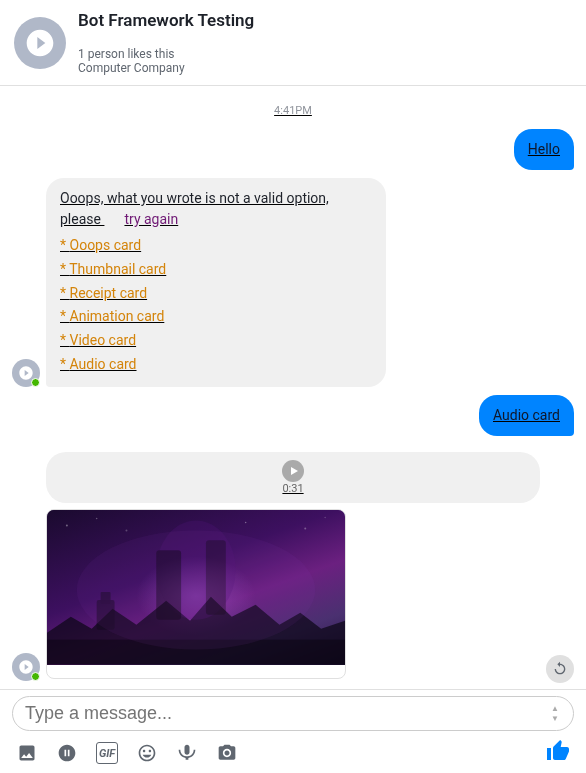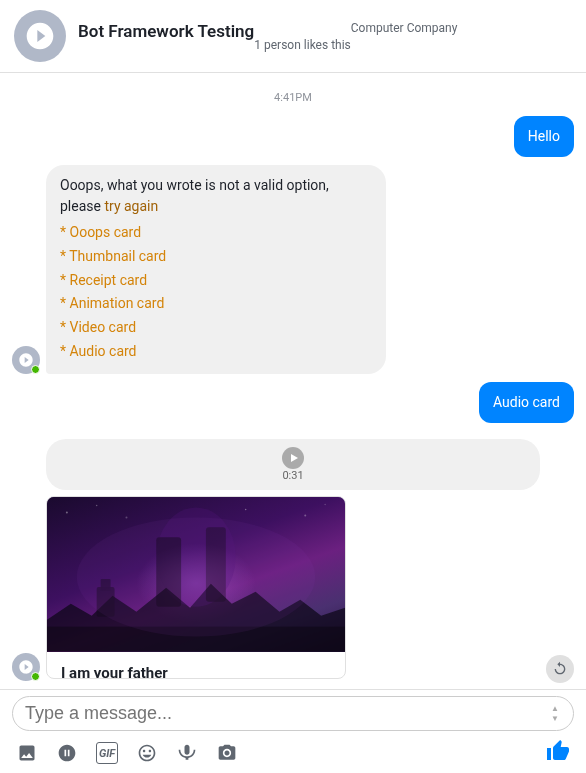--- a/index.html
+++ b/index.html
@@ -31,21 +31,21 @@
       justify-content: center;
       flex-shrink: 0;
       margin-right: 12px;
       overflow: hidden;
     }
     .avatar-circle svg {
       width: 32px;
       height: 32px;
       fill: #fff;
     }
-    .header-info { display: flex; flex-direction: row; }
+    .header-info { display: flex; flex-direction: column; }
     .header-name {
       font-size: 17px;
       font-weight: 600;
       color: #1d2129;
     }
     .header-likes {
       font-size: 12px;
       color: #606770;
       margin-top: 17px;
     }
@@ -115,31 +115,31 @@
 
     .bubble {
       max-width: 340px;
       padding: 10px 14px;
       border-radius: 18px;
       font-size: 14px;
       line-height: 1.5;
     }
     .bubble.user {
       background: #0084ff;
-      color: #ffffff;
+      color: #0f172a;
       border-bottom-right-radius: 4px;
-      border-radius: 12px;
     }
     .bubble.bot {
       background: #f0f0f0;
       color: #1d2129;
       border-bottom-left-radius: 4px;
     }
     .bubble.bot .try-again {
-      color: #a16207;
+      color: #701a75;
+      margin-left: 20px;
     }
     .bubble.bot ul {
       list-style: none;
       padding: 0;
       margin-top: 4px;
     }
     .bubble.bot ul li {
       color: #d4840a;
       line-height: 1.7;
     }
@@ -335,20 +335,21 @@
       cursor: pointer;
       color: #606770;
       font-size: 14px;
     }
     .chat-wrapper {
       flex: 1;
       position: relative;
       overflow: hidden;
       display: flex;
       flex-direction: column;
+      text-decoration: underline;
     }
   </style>
 </head>
 <body>
 
 <div class="header">
   <div class="avatar-circle">
     <svg viewBox="0 0 24 24" xmlns="http://www.w3.org/2000/svg">
       <path d="M12 2C6.48 2 2 6.48 2 12s4.48 10 10 10 10-4.48 10-10S17.52 2 12 2zm-2 14.5v-9l6 4.5-6 4.5z"></path>
     </svg>

